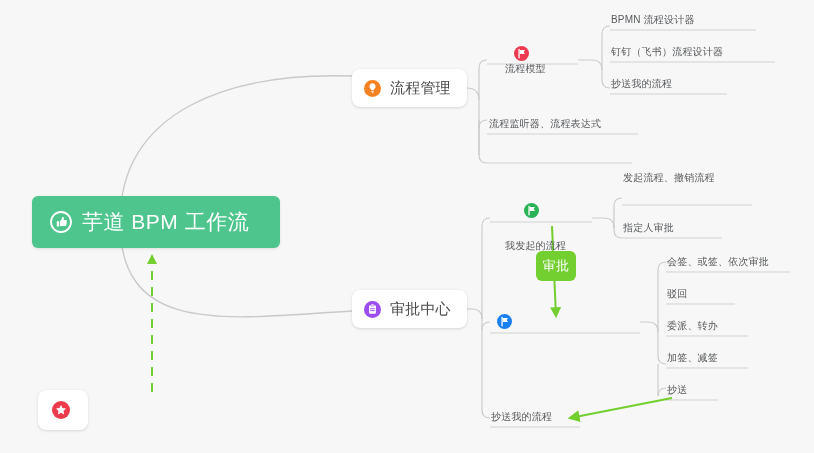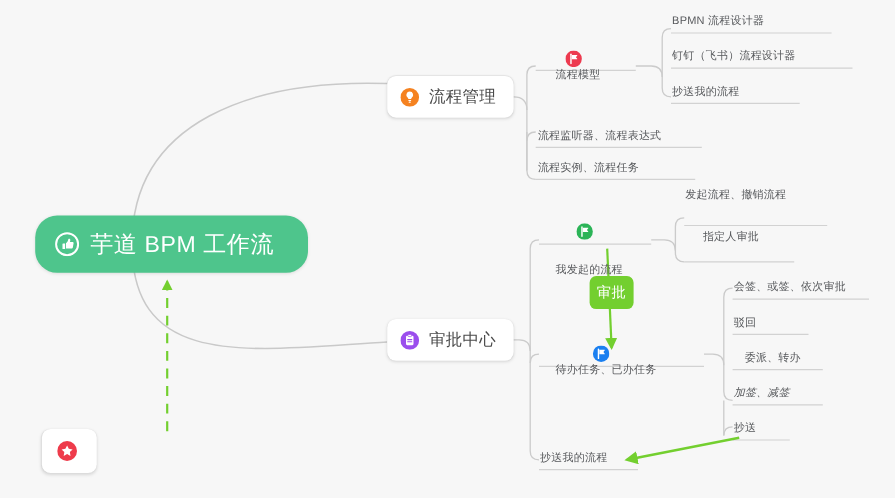--- a/index.html
+++ b/index.html
@@ -47,21 +47,21 @@
     letter-spacing: .2px;
   }
 
   
   #root-node {
     left: 32px;
     top: 196px;
     width: 248px;
     height: 52px;
     background: #4ec58c;
-    border-radius: 20px;
+    border-radius: 6px;
     padding: 0 18px;
     box-shadow: 0 1px 3px rgba(0,0,0,0.10);
   }
   #root-node .label {
     color: #ffffff;
     font-size: 21px;
     letter-spacing: .5px;
     margin-left: 10px;
   }
 
@@ -237,23 +237,20 @@
   <div class="leaf" style="left:611px; top:44px;">
     <span>钉钉（飞书）流程设计器</span>
   </div>
   <div class="leaf" style="left:611px; top:76px;">
     <span>抄送我的流程</span>
   </div>
 
   <div class="leaf" style="left:489px; top:116px;">
     <span>流程监听器、流程表达式</span>
   </div>
-  <div class="leaf" style="left:489px; top:145px;">
-    <span>流程实例、流程任务</span>
-  </div>
 
   <div class="card" id="node-approval-center">
     <span class="icon">
       <svg width="17" height="17" viewBox="0 0 18 18">
         <circle cx="9" cy="9" r="9" fill="#9b4ded"></circle>
         <rect x="5.4" y="4.4" width="7.2" height="9.2" rx="1.1" fill="#ffffff"></rect>
         <rect x="7.2" y="3.2" width="3.6" height="2.1" rx=".9" fill="#ffffff" stroke="#9b4ded" stroke-width=".7"></rect>
         <path d="M7 8.2h4M7 10.2h4" stroke="#9b4ded" stroke-width="1" stroke-linecap="round"></path>
       </svg>
     </span>
@@ -266,45 +263,44 @@
         <circle cx="8" cy="8" r="8" fill="#2bb457"></circle>
         <path d="M5.4 3.6v9" stroke="#ffffff" stroke-width="1.4" stroke-linecap="round"></path>
         <path d="M6.2 4.3h5.1c.3 0 .4.3.2.5L10.2 6.4l1.3 1.6c.2.2 0 .5-.2.5H6.2z" fill="#ffffff"></path>
       </svg>
     </span>
     <span class="leaf-text">我发起的流程</span>
   </div>
   <div class="leaf" style="left:623px; top:170px;">
     <span>发起流程、撤销流程</span>
   </div>
-  <div class="leaf" style="left:623px; top:208px;margin-left:16px;">
+  <div class="leaf" style="left:623px; top:220px;">
     <span>指定人审批</span>
   </div>
 
   <div class="leaf with-icon" style="left:497px; top:314px;">
     <span class="icon">
       <svg width="15" height="15" viewBox="0 0 16 16">
         <circle cx="8" cy="8" r="8" fill="#1a7ff0"></circle>
         <path d="M5.4 3.6v9" stroke="#ffffff" stroke-width="1.4" stroke-linecap="round"></path>
         <path d="M6.2 4.3h5.1c.3 0 .4.3.2.5L10.2 6.4l1.3 1.6c.2.2 0 .5-.2.5H6.2z" fill="#ffffff"></path>
       </svg>
     </span>
-    <span class="leaf-text">待办任务、已办任务</span>
   </div>
 
   <div class="leaf" style="left:667px; top:254px;">
     <span>会签、或签、依次审批</span>
   </div>
   <div class="leaf" style="left:667px; top:286px;">
     <span>驳回</span>
   </div>
-  <div class="leaf" style="left:667px; top:318px;margin-left:10px;">
+  <div class="leaf" style="left:667px; top:318px;">
     <span>委派、转办</span>
   </div>
-  <div class="leaf" style="left:667px; top:350px;font-style:italic;">
+  <div class="leaf" style="left:667px; top:350px;">
     <span>加签、减签</span>
   </div>
   <div class="leaf" style="left:667px; top:382px;">
     <span>抄送</span>
   </div>
 
   <div class="leaf" style="left:491px; top:409px;">
     <span>抄送我的流程</span>
   </div>
 

